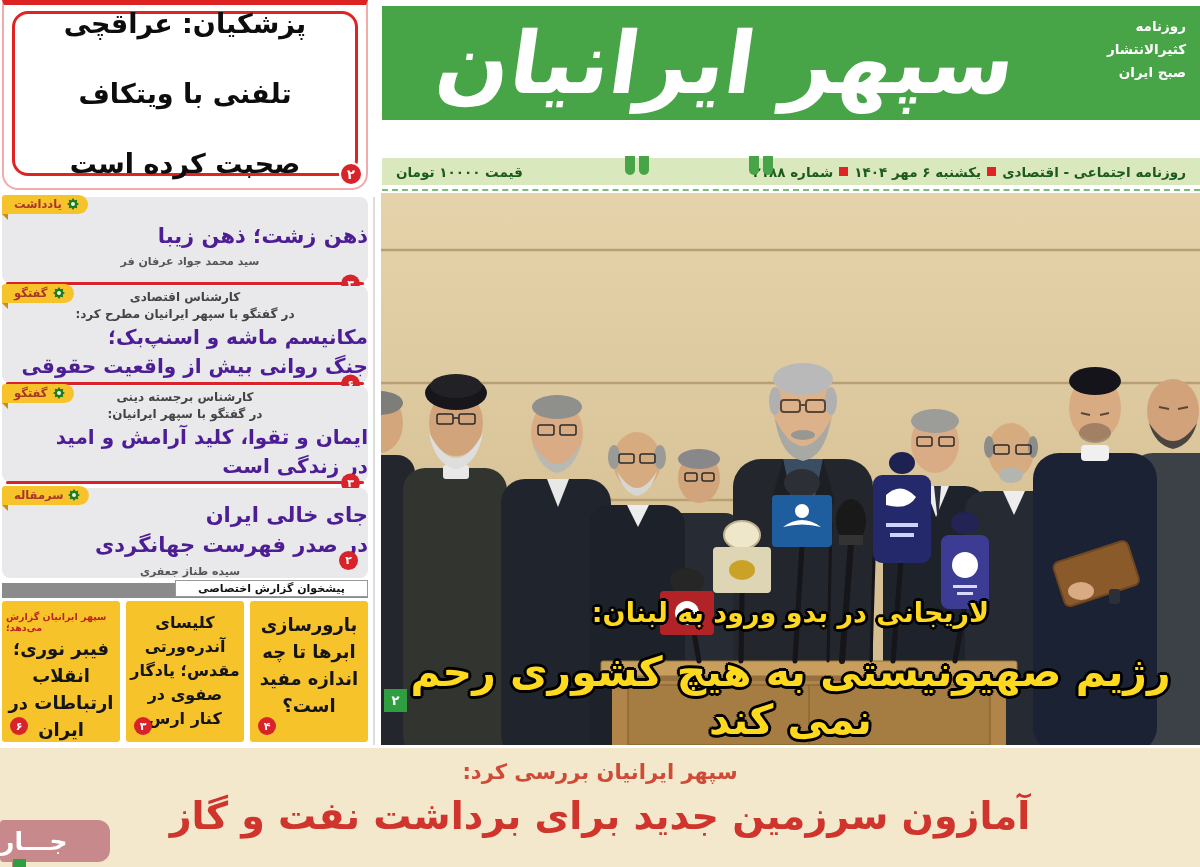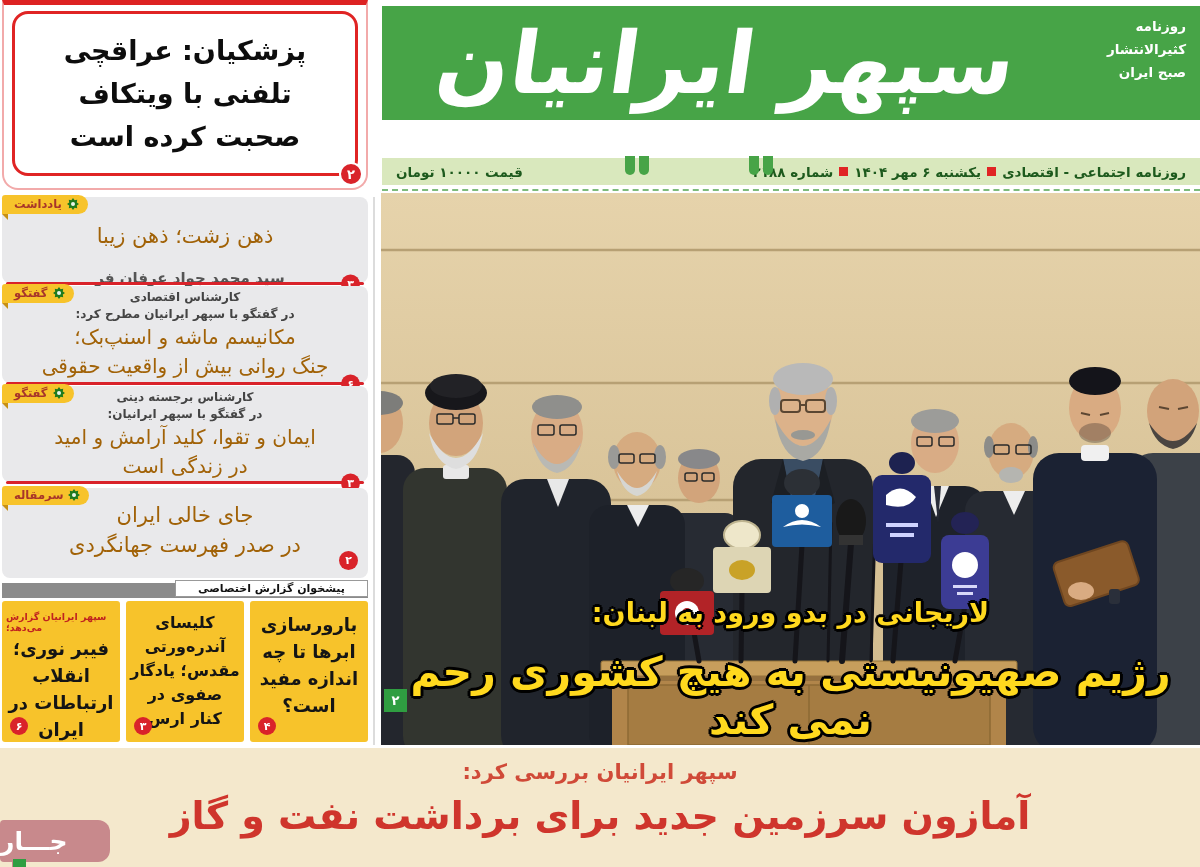--- a/index.html
+++ b/index.html
@@ -12,21 +12,21 @@
   .page { position:absolute; inset:0; width:1200px; height:867px; background:#fff; overflow:hidden; }
 
   
   .topstory-wrap {
     position:absolute; left:2px; top:0; width:366px; height:190px;
     border:2px solid #f2aaaa; border-top:5px solid #dd2222; border-radius:0 0 16px 16px;
   }
   .topstory-inner {
     position:absolute; left:8px; right:8px; top:6px; bottom:12px;
     border:3px solid #e02424; border-radius:16px;
-    display:flex; flex-direction:column; justify-content:center;
+    display:flex; flex-direction:column; justify-content:center;gap:27px;
   }
   .ts-line { text-align:center; font-size:27px; font-weight:bold; color:#0d0d0d; line-height:1.6; }
   .badge {
     display:flex; align-items:center; justify-content:center;
     width:24px; height:24px; border-radius:50%;
     background:#d9232a; color:#fff; font-size:13px; font-weight:bold;
   }
   .ts-badge { position:absolute; right:-8px; bottom:-13px; border:2px solid #fff; }
 
   
@@ -63,24 +63,24 @@
   .si4 { top:488px; height:90px; }
   .tag {
     position:absolute; left:0; top:-2px; z-index:2;
     display:flex; align-items:center; gap:5px;
     background:#f7c32b; color:#a8352a; font-weight:bold; font-size:11.5px;
     padding:2px 9px 3px 12px; border-radius:4px 12px 12px 0;
   }
   .tag::after { content:""; position:absolute; left:0; bottom:-6px; border:3px solid transparent; border-top-color:#c79014; border-right-color:#c79014; }
   .flower { width:12px; height:12px; flex:0 0 auto; }
   .s-kick { margin-top:3px; text-align:center; font-size:12px; font-weight:bold; color:#444; line-height:1.4; }
-  .s-head { text-align:center; font-weight:normal; color:#a16207; font-size:20px; line-height:1.45; }
+  .s-head { font-weight:bold; color:#4c1d95; font-size:20px; line-height:1.45; }
   .si1 .s-head { margin-top:24px; font-size:21px; }
   .si4 .s-head { margin-top:12px; font-size:21px; }
-  .s-by { text-align:center; font-size:15px; color:#555; margin-top:18px; font-weight:bold;padding-left:10px; }
+  .s-by { text-align:center; font-size:11px; color:#555; margin-top:4px; font-weight:bold;padding-left:10px; }
   .rule { position:absolute; left:4px; right:4px; bottom:-2px; height:3px; background:#d9232a; border-radius:2px; }
   .r-badge { position:absolute; right:4px; top:50%; transform:translateY(-50%); width:19px; height:19px; font-size:11px; }
   .solo-badge { position:absolute; right:10px; bottom:8px; width:19px; height:19px; font-size:11px; }
 
   
   .pbar { position:absolute; left:2px; top:583px; width:366px; height:15px; background:#8b8b8b; }
   .pbar-label { position:absolute; right:0; top:-3px; background:#fff; border:1px solid #999; font-size:11px; font-weight:bold; color:#111; padding:1px 22px; white-space:nowrap; }
   .yrow { position:absolute; left:2px; top:601px; width:366px; height:141px; display:flex; gap:6px; }
   .ybox { position:relative; flex:1; background:#f7c32b; border-radius:3px; padding:10px 4px 4px; }
   .y-head { text-align:center; font-weight:bold; color:#151515; line-height:1.5; }

